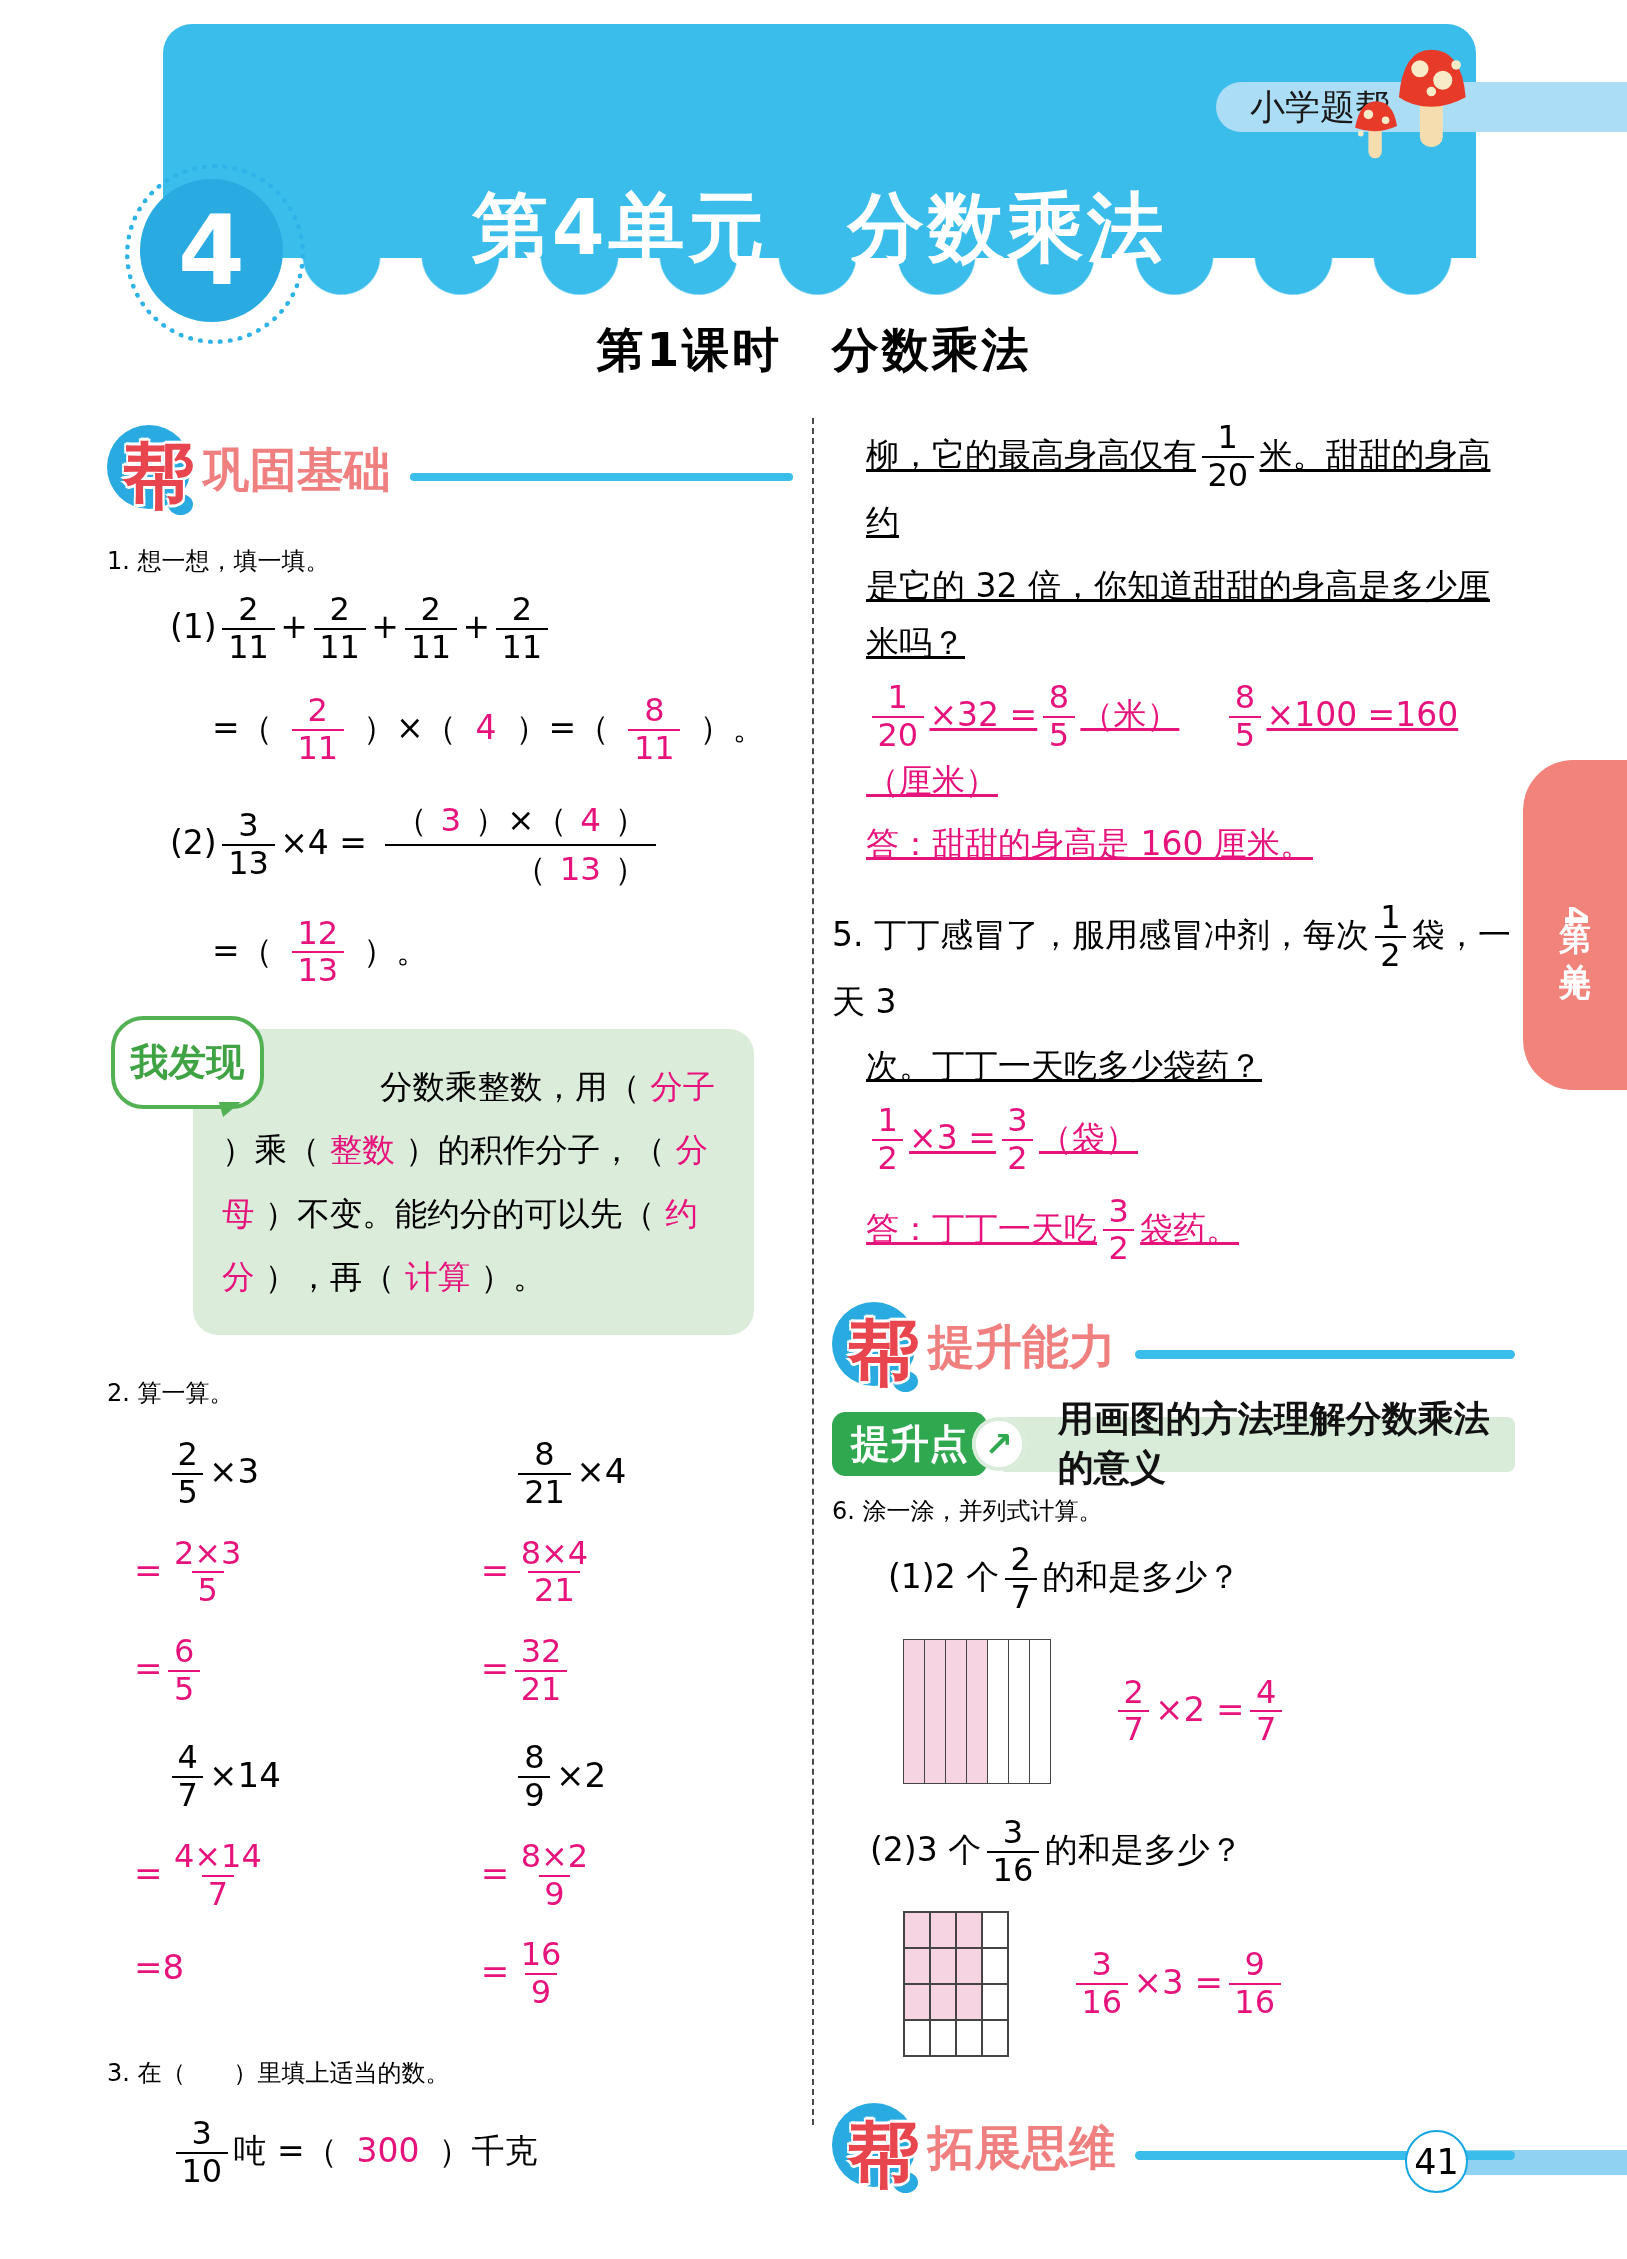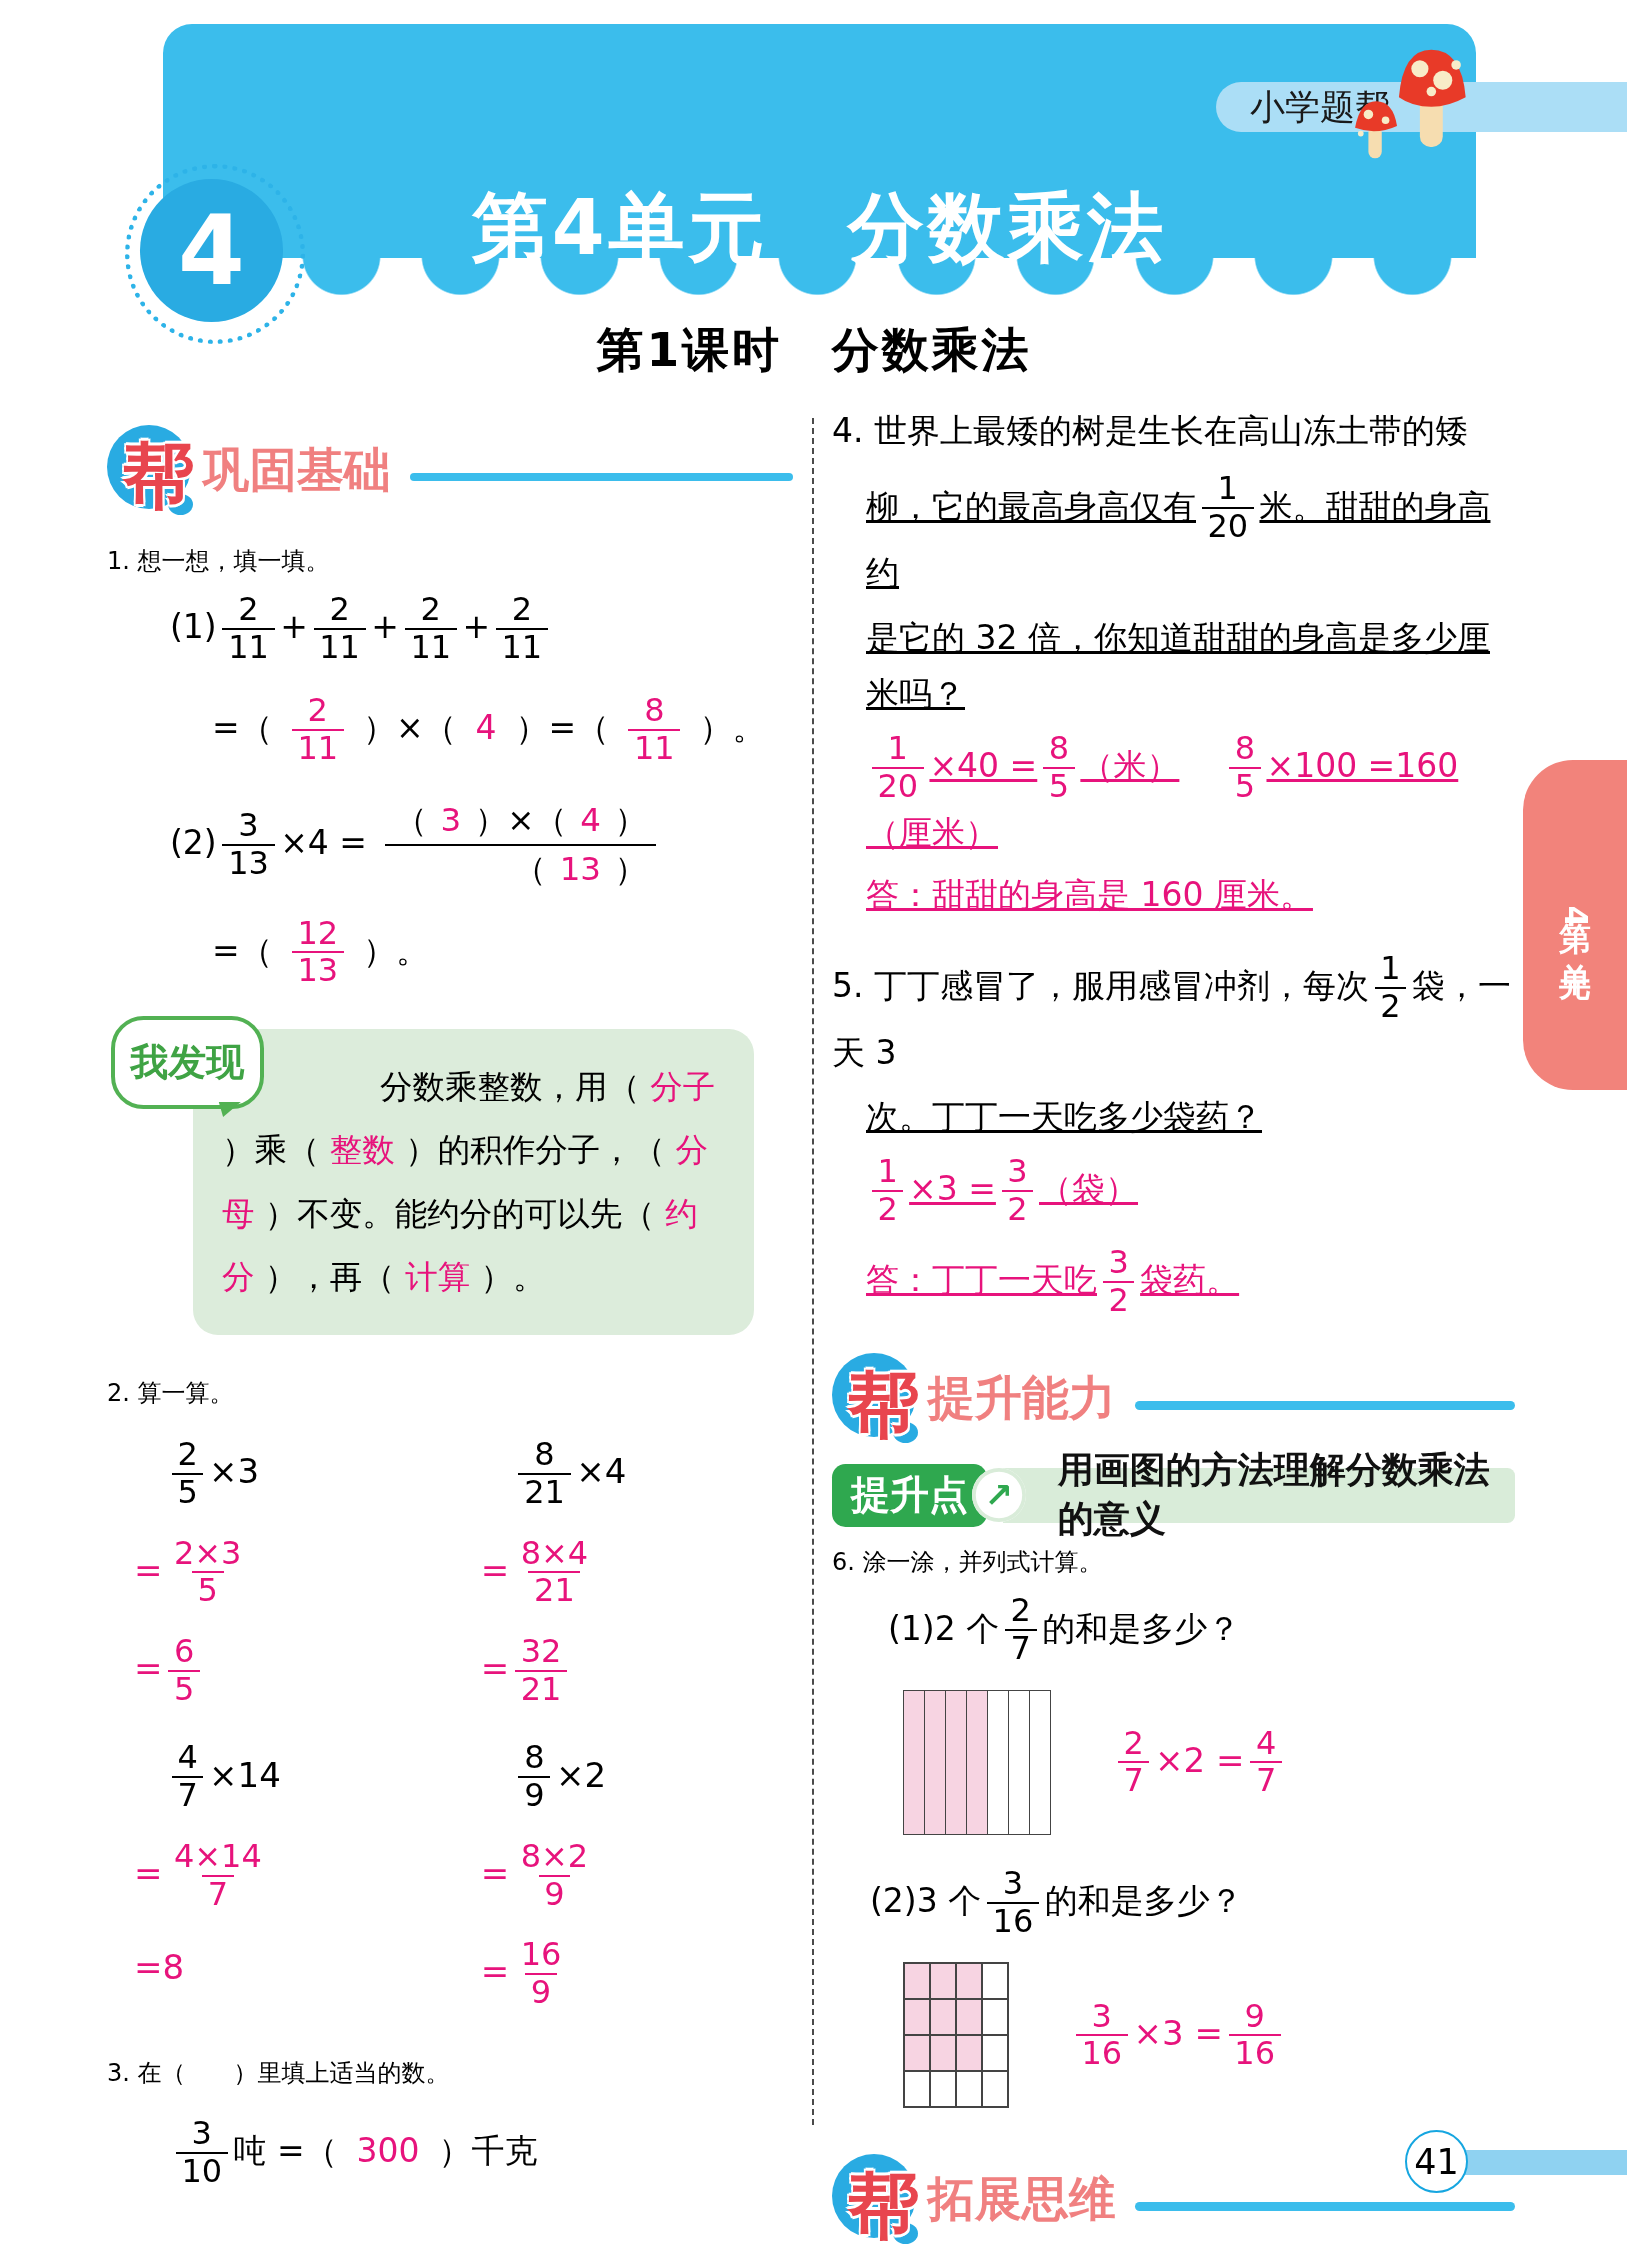--- a/index.html
+++ b/index.html
@@ -258,34 +258,33 @@
       <span class="fr">
           <span class="fn">3</span>
           <span class="fd">10</span>
         </span><span>吨 =（</span><span class="m sp">300</span><span>）千克</span>
     </div>
 
   </div>
 
   <div class="col-right">
 
-    <div class="line" style="margin-top:0;">4. 世界上最矮的树是生长在高山冻土带的矮</div>
     <div class="line cont">
       <span>柳，它的最高身高仅有</span><span class="fr">
           <span class="fn">1</span>
           <span class="fd">20</span>
         </span><span>米。甜甜的身高约</span>
     </div>
     <div class="line cont">是它的 32 倍，你知道甜甜的身高是多少厘</div>
     <div class="line cont" style="margin-top:5.7px;">米吗？</div>
     <div class="line cont m" style="margin-top:9.6px;">
       <span class="fr">
           <span class="fn">1</span>
           <span class="fd">20</span>
-        </span><span>×40 =</span><span class="fr">
+        </span><span>×32 =</span><span class="fr">
           <span class="fn">8</span>
           <span class="fd">5</span>
         </span><span>（米）</span><span class="eqgap"></span><span class="fr">
           <span class="fn">8</span>
           <span class="fd">5</span>
         </span><span>×100 =160（厘米）</span>
     </div>
     <div class="line cont m" style="margin-top:11.5px;">答：甜甜的身高是 160 厘米。</div>
 
     <div class="line" style="margin-top:29px;">

